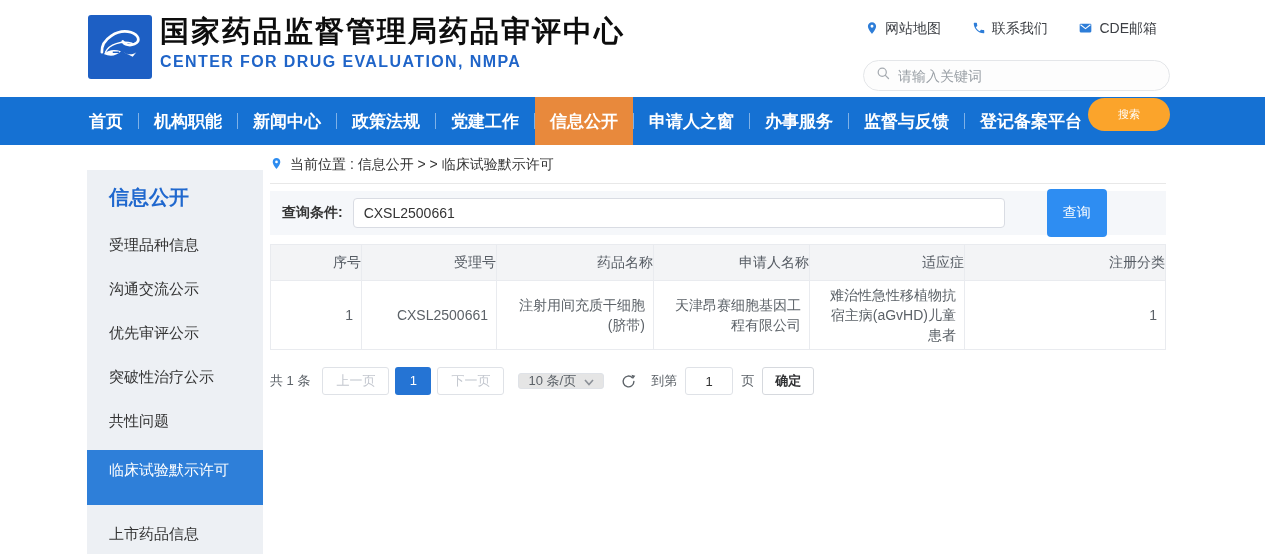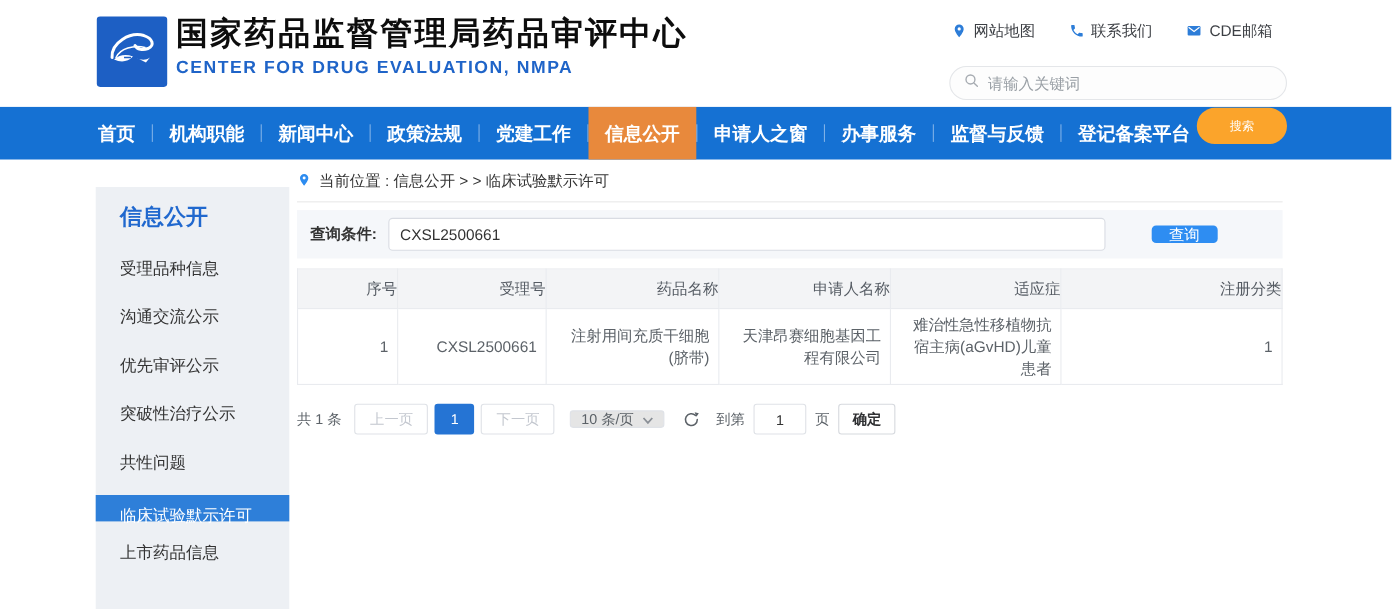--- a/index.html
+++ b/index.html
@@ -34,33 +34,33 @@
   .nav-item { display:flex; align-items:center; padding:0 15px; color:#fff;
     font-size:17px; font-weight:700; cursor:pointer; white-space:nowrap; }
   .nav-item.active { background:#e8893c; }
   .nav-sep { width:1px; height:16px; background:rgba(255,255,255,.45); align-self:center; }
 
   
   .sidebar { position:absolute; left:87px; top:170px; bottom:0; width:176px; background:#edf0f4; }
   .sidebar-title { padding:14px 0 12px 22px; font-size:20px; font-weight:700; color:#2068ce; }
   .side-item { height:44px; line-height:44px; padding-left:22px; font-size:15px; color:#333;
     cursor:pointer; white-space:nowrap; }
-  .side-item.active { background:#2e7fd9; color:#fff; height:24px; line-height:40px; margin:7px 0; }
+  .side-item.active { background:#2e7fd9; color:#fff; height:55px; line-height:40px; margin:7px 0; }
 
   
   .main { position:absolute; left:270px; top:156px; width:896px; }
   .breadcrumb { display:flex; align-items:center; gap:7px; padding-bottom:9px;
     border-bottom:1px solid #e8e8e8; font-size:14px; color:#333; }
 
   .query-bar { margin-top:7px; height:44px; background:#f5f7fa; display:flex; align-items:center; }
   .query-label { margin-left:12px; font-size:14px; font-weight:600; color:#333; white-space:nowrap; }
   .query-input { margin-left:10px; width:652px; height:30px; border:1px solid #d9dce3;
     border-radius:4px; background:#fff; padding:0 10px; font-size:14px; color:#333;
     outline:none; font-family:inherit; }
-  .query-btn { margin-left:42px; width:60px; height:16px; border:none; border-radius:4px;
+  .query-btn { margin-left:42px; width:60px; height:48px; border:none; border-radius:4px;
     background:#2e8df2; color:#fff; font-size:14px; cursor:pointer; font-family:inherit; }
 
   table.results { margin-top:9px; width:896px; border-collapse:collapse; table-layout:fixed; }
   table.results th, table.results td { border:1px solid #e9ebef; text-align:right; }
   table.results th { height:36px; background:#f3f4f6; font-weight:400; font-size:14px; color:#555b63; }
   table.results td { height:56px; font-size:14px; color:#5c6268; line-height:20px; padding:4px 8px; }
 
   .pagination { margin-top:17px; display:flex; align-items:center; font-size:13px; color:#5c6268; }
   .pg-total { margin-right:12px; }
   .pg-btn { height:28px; line-height:26px; padding:0 13px; border:1px solid #dfe2e7; border-radius:3px;

